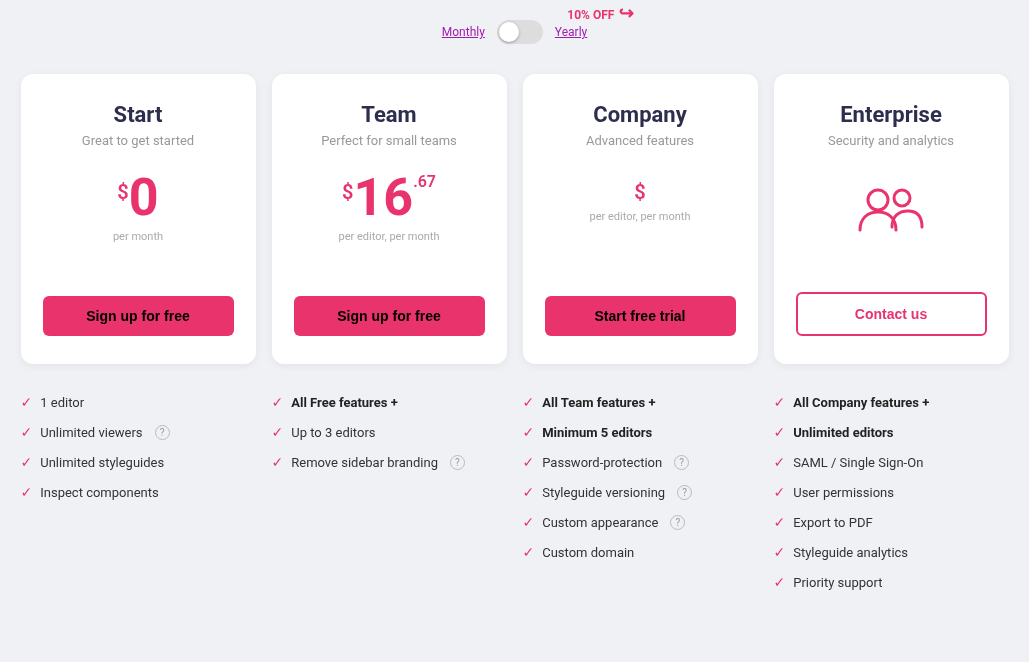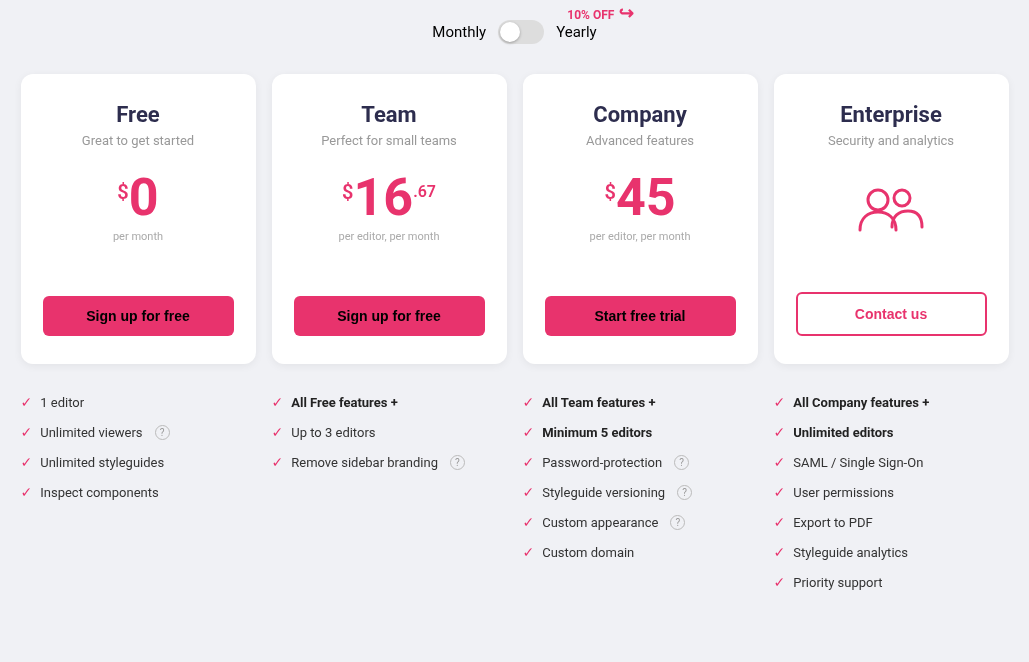--- a/index.html
+++ b/index.html
@@ -13,22 +13,23 @@
     .toggle-section {
       display: flex;
       align-items: center;
       justify-content: center;
       gap: 12px;
       margin-bottom: 30px;
       position: relative;
     }
 
     .toggle-label {
-      font-size: 15px;
-      color: #000000;
+      font-size: 12px;
+      color: #a21caf;
+      text-decoration: underline;
     }
 
     .toggle-switch {
       width: 46px;
       height: 24px;
       background: #ddd;
       border-radius: 12px;
       position: relative;
       cursor: pointer;
     }
@@ -110,21 +111,20 @@
       font-size: 52px;
       font-weight: 700;
       color: #e8336d;
       line-height: 1;
     }
 
     .price-cents {
       font-size: 16px;
       color: #e8336d;
       font-weight: 600;
-      margin-top: 10px;
     }
 
     .price-period {
       font-size: 11px;
       color: #aaa;
       margin-bottom: 20px;
     }
 
     .btn-primary {
       background: #e8336d;
@@ -220,21 +220,21 @@
   <span class="toggle-label">Yearly</span>
   <span class="discount-badge">
     <span>10% OFF</span>
     <span class="discount-arrow">↩</span>
   </span>
 </div>
 
 <div class="cards-container">
 
   <div class="card">
-    <div class="card-title">Free</div>
+    <div class="card-title">Start</div>
     <div class="card-subtitle">Great to get started</div>
     <div class="price-block">
       <span class="price-dollar">$</span>
       <span class="price-amount">0</span>
     </div>
     <div class="price-period">per month</div>
     <button class="btn-primary">Sign up for free</button>
   </div>
 
   <div class="card">
@@ -247,21 +247,20 @@
     </div>
     <div class="price-period">per editor, per month</div>
     <button class="btn-primary">Sign up for free</button>
   </div>
 
   <div class="card">
     <div class="card-title">Company</div>
     <div class="card-subtitle">Advanced features</div>
     <div class="price-block">
       <span class="price-dollar">$</span>
-      <span class="price-amount">45</span>
     </div>
     <div class="price-period">per editor, per month</div>
     <button class="btn-primary">Start free trial</button>
   </div>
 
   <div class="card">
     <div class="card-title">Enterprise</div>
     <div class="card-subtitle">Security and analytics</div>
     <div class="enterprise-icon">
       <svg width="70" height="55" viewBox="0 0 70 55" fill="none">

